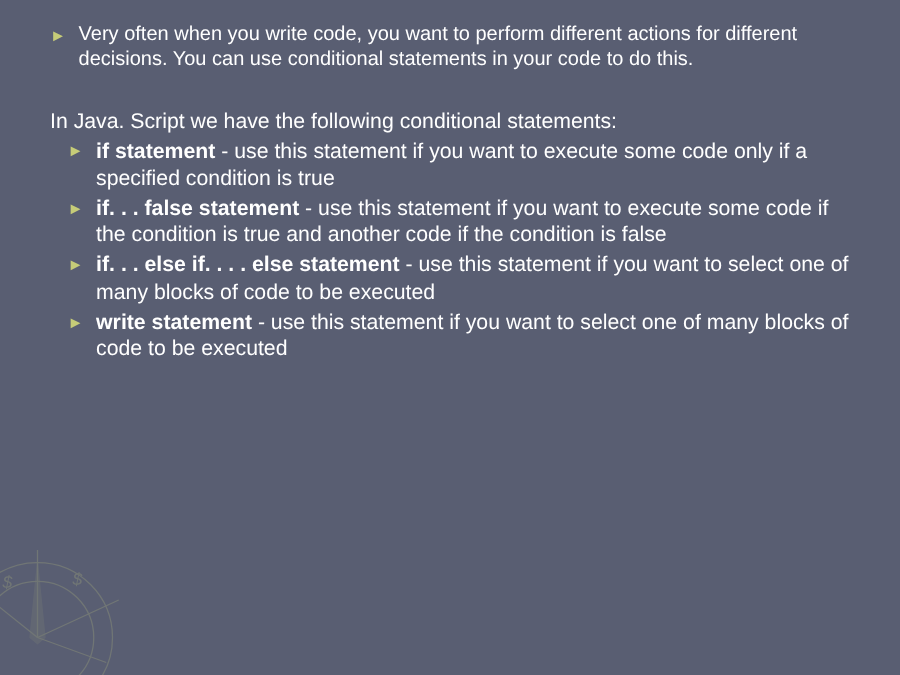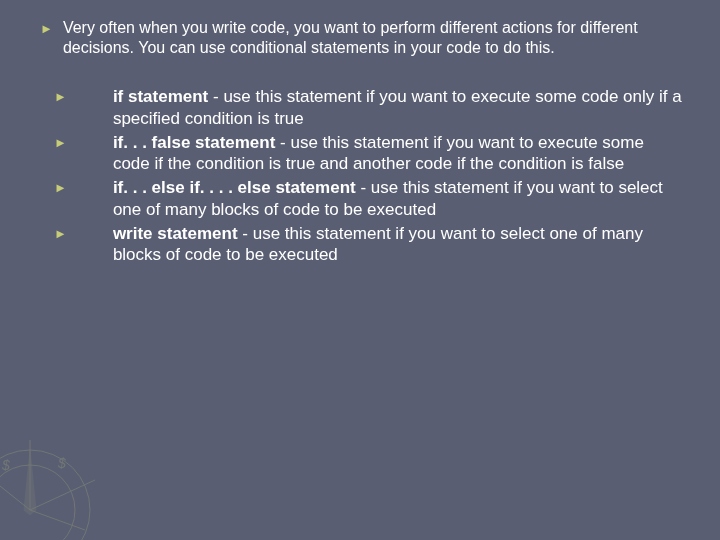--- a/index.html
+++ b/index.html
@@ -56,21 +56,20 @@
     align-items: flex-start;
     margin-bottom: 2px;
   }
   .list-row .bullet-marker {
     margin-left: 14px;
     margin-right: 10px;
   }
   .list-text {
     font-size: 17px;
     line-height: 1.28;
-    margin-left: 36px;
   }
   .bold { font-weight: bold; }
   .deco {
     position: absolute;
     left: 0;
     bottom: 0;
     width: 150px;
     height: 120px;
     opacity: 0.25;
     pointer-events: none;
@@ -81,20 +80,21 @@
 
 <div class="slide">
 
   <div class="content">
 
     <div class="intro-row">
       <span class="bullet-marker">►</span>
       <div class="intro-text">Very often when you write code, you want to perform different actions for different decisions. You can use conditional statements in your code to do this.</div>
     </div>
 
+    <div class="list-heading">In Java. Script we have the following conditional statements:</div>
 
     <div class="list-items">
 
       <div class="list-row">
         <span class="bullet-marker">►</span>
         <div class="list-text">
           <span class="bold">if statement</span><span> - use this statement if you want to execute some code only if a specified condition is true</span>
         </div>
       </div>
 

